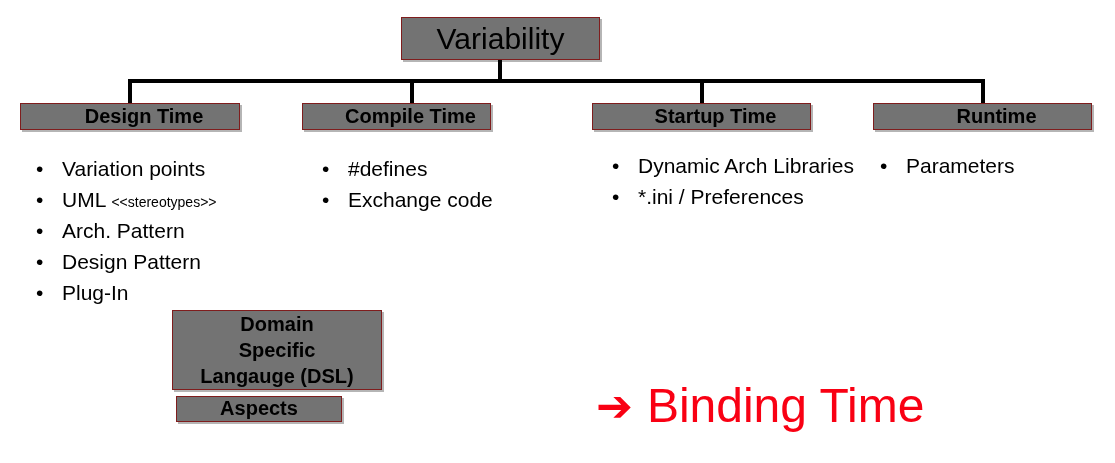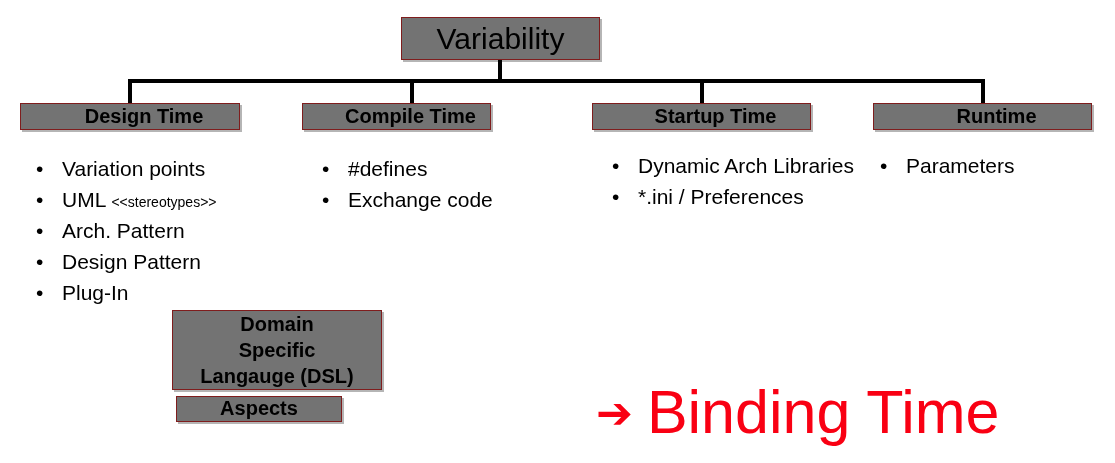--- a/index.html
+++ b/index.html
@@ -134,21 +134,21 @@
   }
   #binding-arrow-icon {
     font-size: 44px;
     line-height: 1;
     margin-right: 14px;
     color: #f90013;
     font-family: "DejaVu Sans", sans-serif;
     font-weight: bold;
   }
   #binding-time-label {
-    font-size: 61px;
+    font-size: 48px;
     line-height: 1;
     color: #f90013;
     white-space: nowrap;
   }
 </style>
 </head>
 <body>
 
 <div id="canvas">
 

